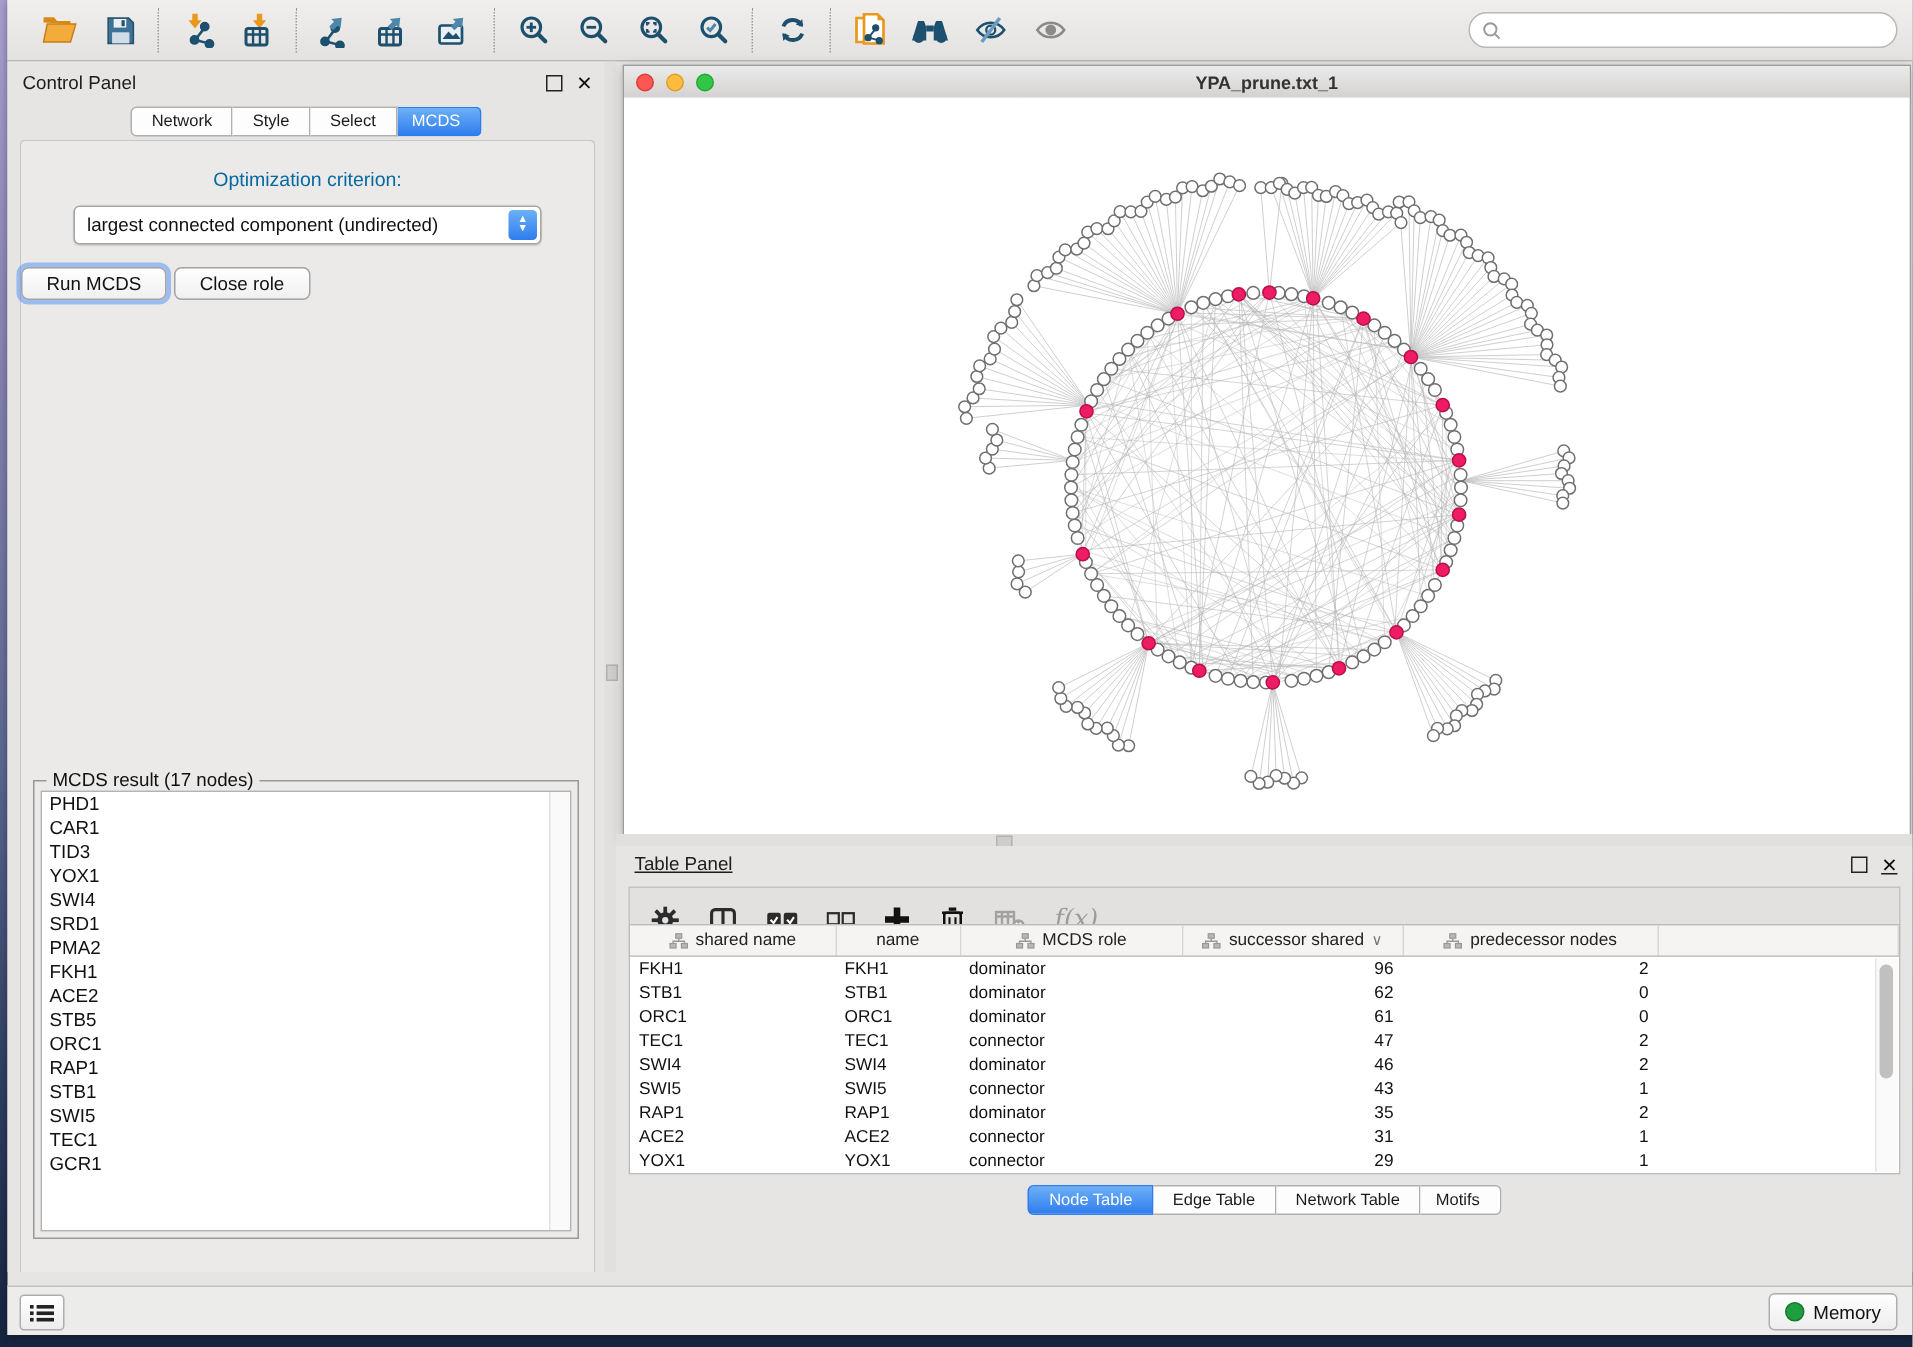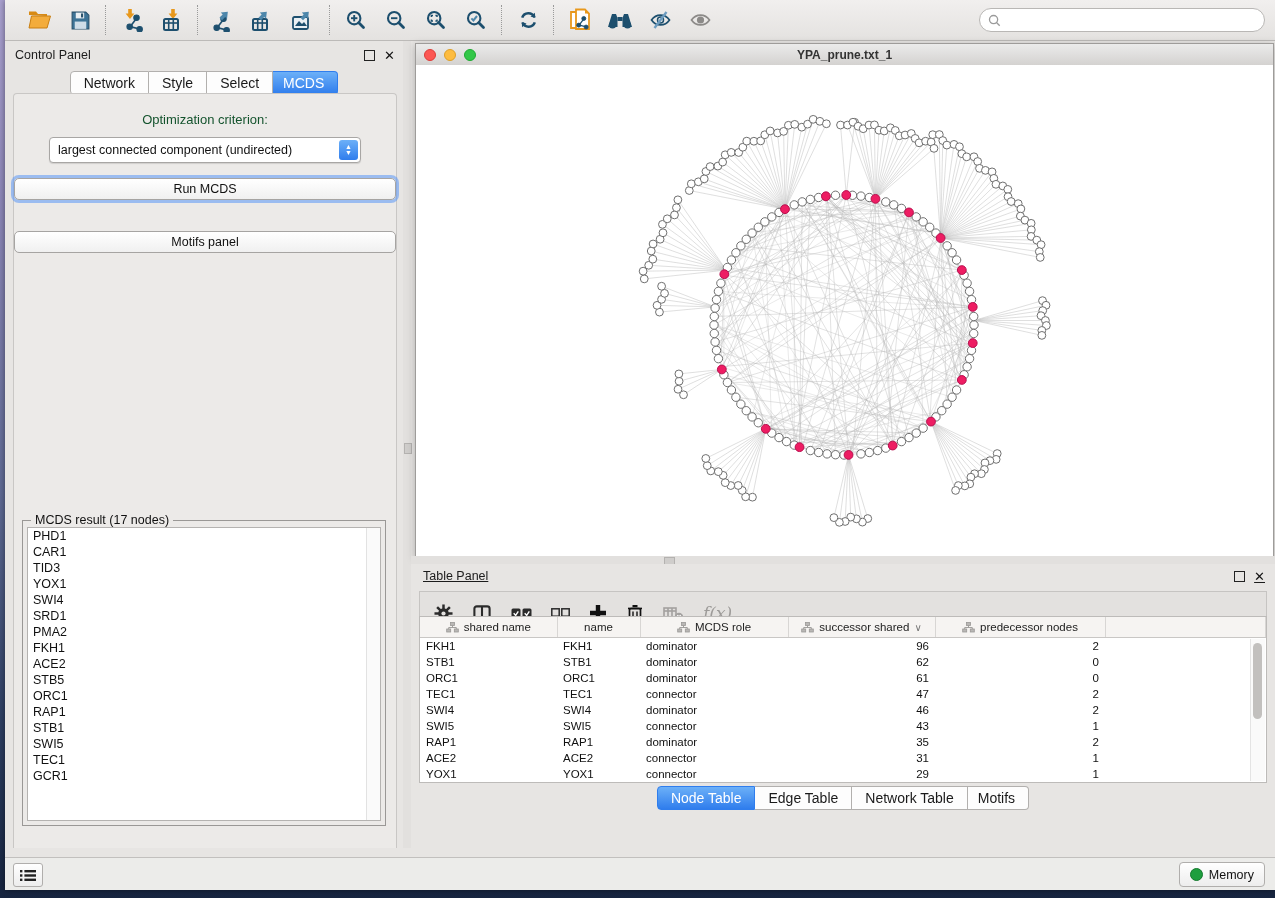--- a/index.html
+++ b/index.html
@@ -24,30 +24,30 @@
   .tb-btn{width:26px;height:26px;display:flex;align-items:center;justify-content:center;cursor:pointer;}
   .tb-search{margin-left:auto;display:flex;align-items:center;background:#fff;border:1px solid #b9b7b5;border-radius:12px;height:22px;width:268px;padding:0 8px;}
   .tb-search input{border:none;outline:none;flex:1;font-size:12px;background:transparent;}
   
   .control-panel{position:absolute;left:0;top:41px;width:398px;bottom:42px;background:#e7e5e3;}
   .panel-titlebar{height:24px;display:flex;align-items:center;padding:2px 8px 0 10px;font-size:12.5px;color:#1c1c1c;}
   .panel-titlebar .win-icons{margin-left:auto;display:flex;gap:9px;align-items:center;}
   .float-box{width:9px;height:9px;border:1.5px solid #222;display:inline-block;}
   .close-x{font-size:13px;font-weight:bold;color:#111;line-height:1;}
   .seg-tabs{display:flex;justify-content:center;margin-top:4px;}
-  .seg{border:1px solid #b2b0ae;border-left:none;background:#fdfdfd;padding:3px 13px;font-size:14px;color:#1a1a1a;cursor:pointer;}
+  .seg{border:1px solid #b2b0ae;border-left:none;background:#fdfdfd;padding:3px 13px;font-size:11px;color:#1a1a1a;cursor:pointer;}
   .seg:first-child{border-left:1px solid #b2b0ae;border-radius:4px 0 0 4px;}
   .seg:last-child{border-radius:0 4px 4px 0;padding-left:10px;}
   .seg.selected{background:linear-gradient(#6cb0f8,#2f7ded);color:#fff;border-color:#2f7ded;}
   .cp-body{position:absolute;left:8px;right:6px;top:52px;bottom:0;background:#eceae8;border:1px solid #c9c7c5;border-bottom:none;border-radius:4px 4px 0 0;}
-  .opt-label{text-align:center;font-size:13px;margin-top:18px;color:#14532d;}
+  .opt-label{text-align:center;font-size:13px;margin-top:18px;color:#0369a1;}
   .dropdown{margin:10px auto 0;width:310px;height:24px;background:#fff;border:1px solid #a8a6a4;border-radius:4px;display:flex;align-items:center;box-shadow:0 1px 1px rgba(0,0,0,.12);cursor:pointer;}
   .dropdown .dd-text{flex:1;font-size:12.5px;padding-left:8px;color:#111;white-space:nowrap;}
   .dd-stepper{width:19px;height:20px;margin-right:2px;border-radius:3px;background:linear-gradient(#6cb0f8,#2f7ded);display:flex;flex-direction:column;align-items:center;justify-content:center;color:#fff;font-size:7px;line-height:6px;}
-  .btn-row{display:flex;justify-content:space-between;gap:31px;margin-top:15px;flex-direction:column;}
+  .btn-row{display:flex;justify-content:flex-start;gap:5px;margin-top:15px;}
   .mac-btn{background:linear-gradient(#ffffff,#f0f0f0);border:1px solid #a6a4a2;border-radius:5px;font-size:12.5px;padding:3px 16px;color:#111;cursor:pointer;}
   .mac-btn.default{box-shadow:0 0 0 3px rgba(90,150,245,.55);}
   .mcds-result{position:absolute;left:8px;right:10px;top:426px;bottom:22px;border:1px solid #9a9896;background:#eceae8;}
   .mcds-legend{position:absolute;top:-8px;left:8px;background:#eceae8;padding:0 4px;font-size:12.5px;color:#111;}
   .mcds-list{position:absolute;left:4px;right:4px;top:6px;bottom:4px;background:#fff;border:1px solid #b5b3b1;overflow:hidden;}
   .mcds-list .item{font-size:12.5px;line-height:16px;padding-left:5px;color:#111;}
   .mcds-scroll{position:absolute;right:0;top:0;bottom:0;width:13px;background:#fafafa;border-left:1px solid #e2e2e2;}
   
   .vdivider{position:absolute;left:398px;top:41px;width:8px;bottom:42px;background:#e2e0de;}
   .vdivider .grip{position:absolute;left:1px;top:402px;width:6px;height:9px;background:#cfcdcb;border:1px solid #b4b2b0;}
@@ -296,21 +296,21 @@
       <div class="opt-label">Optimization criterion:</div>
       <div class="dropdown">
         <span class="dd-text">largest connected component (undirected)</span>
         <span class="dd-stepper">
             <span>▲</span>
             <span>▼</span>
           </span>
       </div>
       <div class="btn-row">
         <button class="mac-btn default">Run MCDS</button>
-        <button class="mac-btn">Motifs panel</button>
+        <button class="mac-btn">Close role</button>
       </div>
       <div class="mcds-result">
         <span class="mcds-legend">MCDS result (17 nodes)</span>
         <div class="mcds-list" id="mcds-list">
           <div class="mcds-scroll"></div>
         <div class="item">PHD1</div>
             <div class="item">CAR1</div>
             <div class="item">TID3</div>
             <div class="item">YOX1</div>
             <div class="item">SWI4</div>

